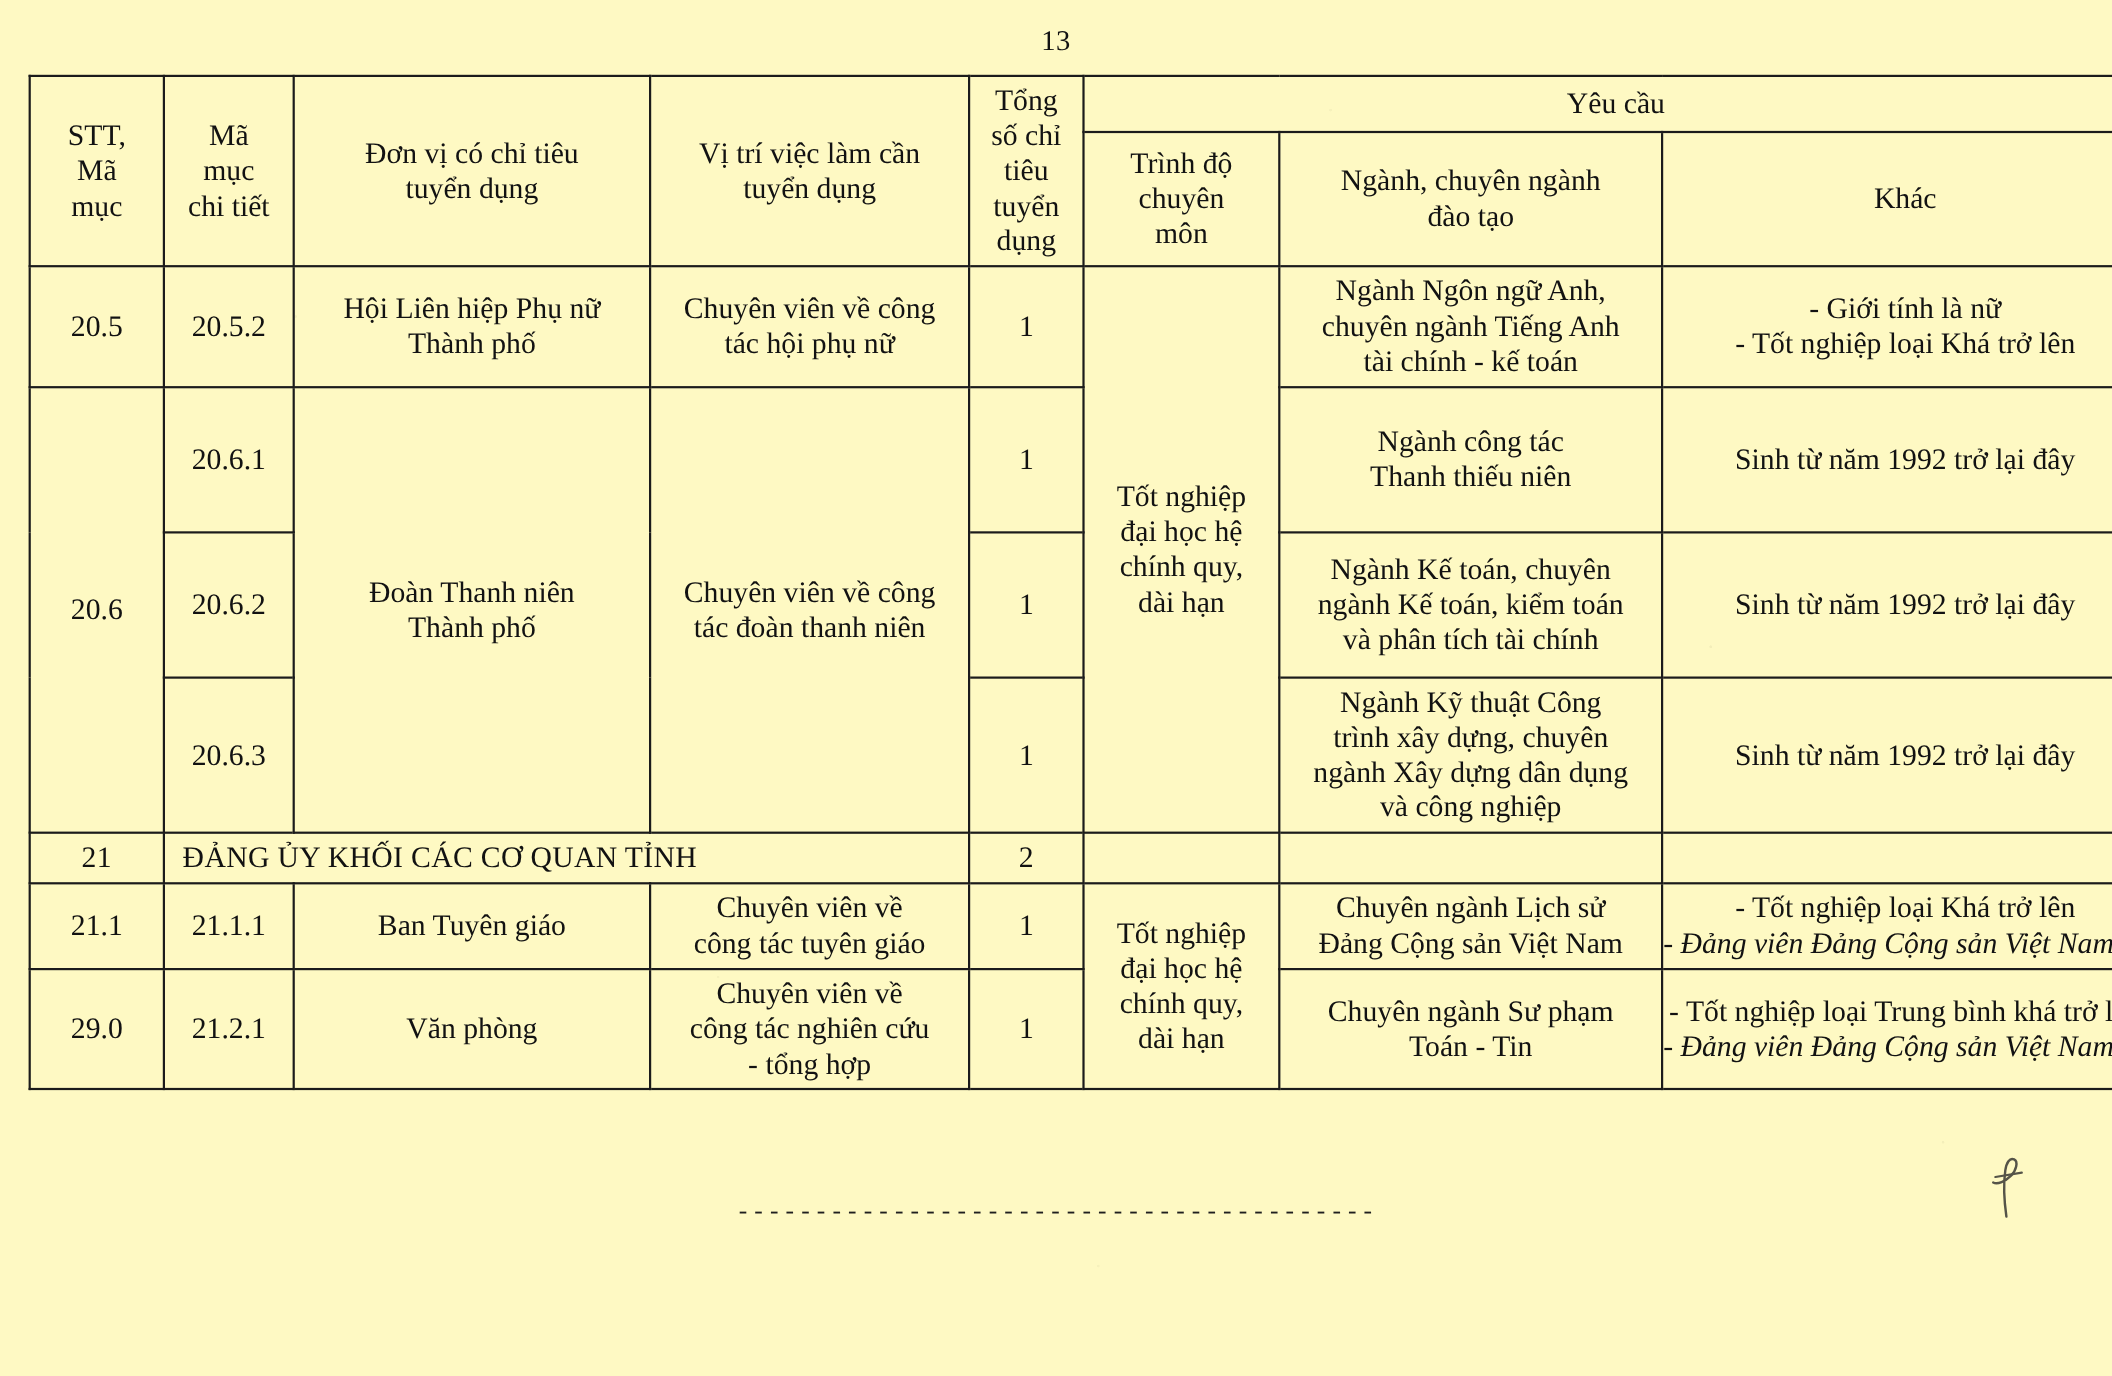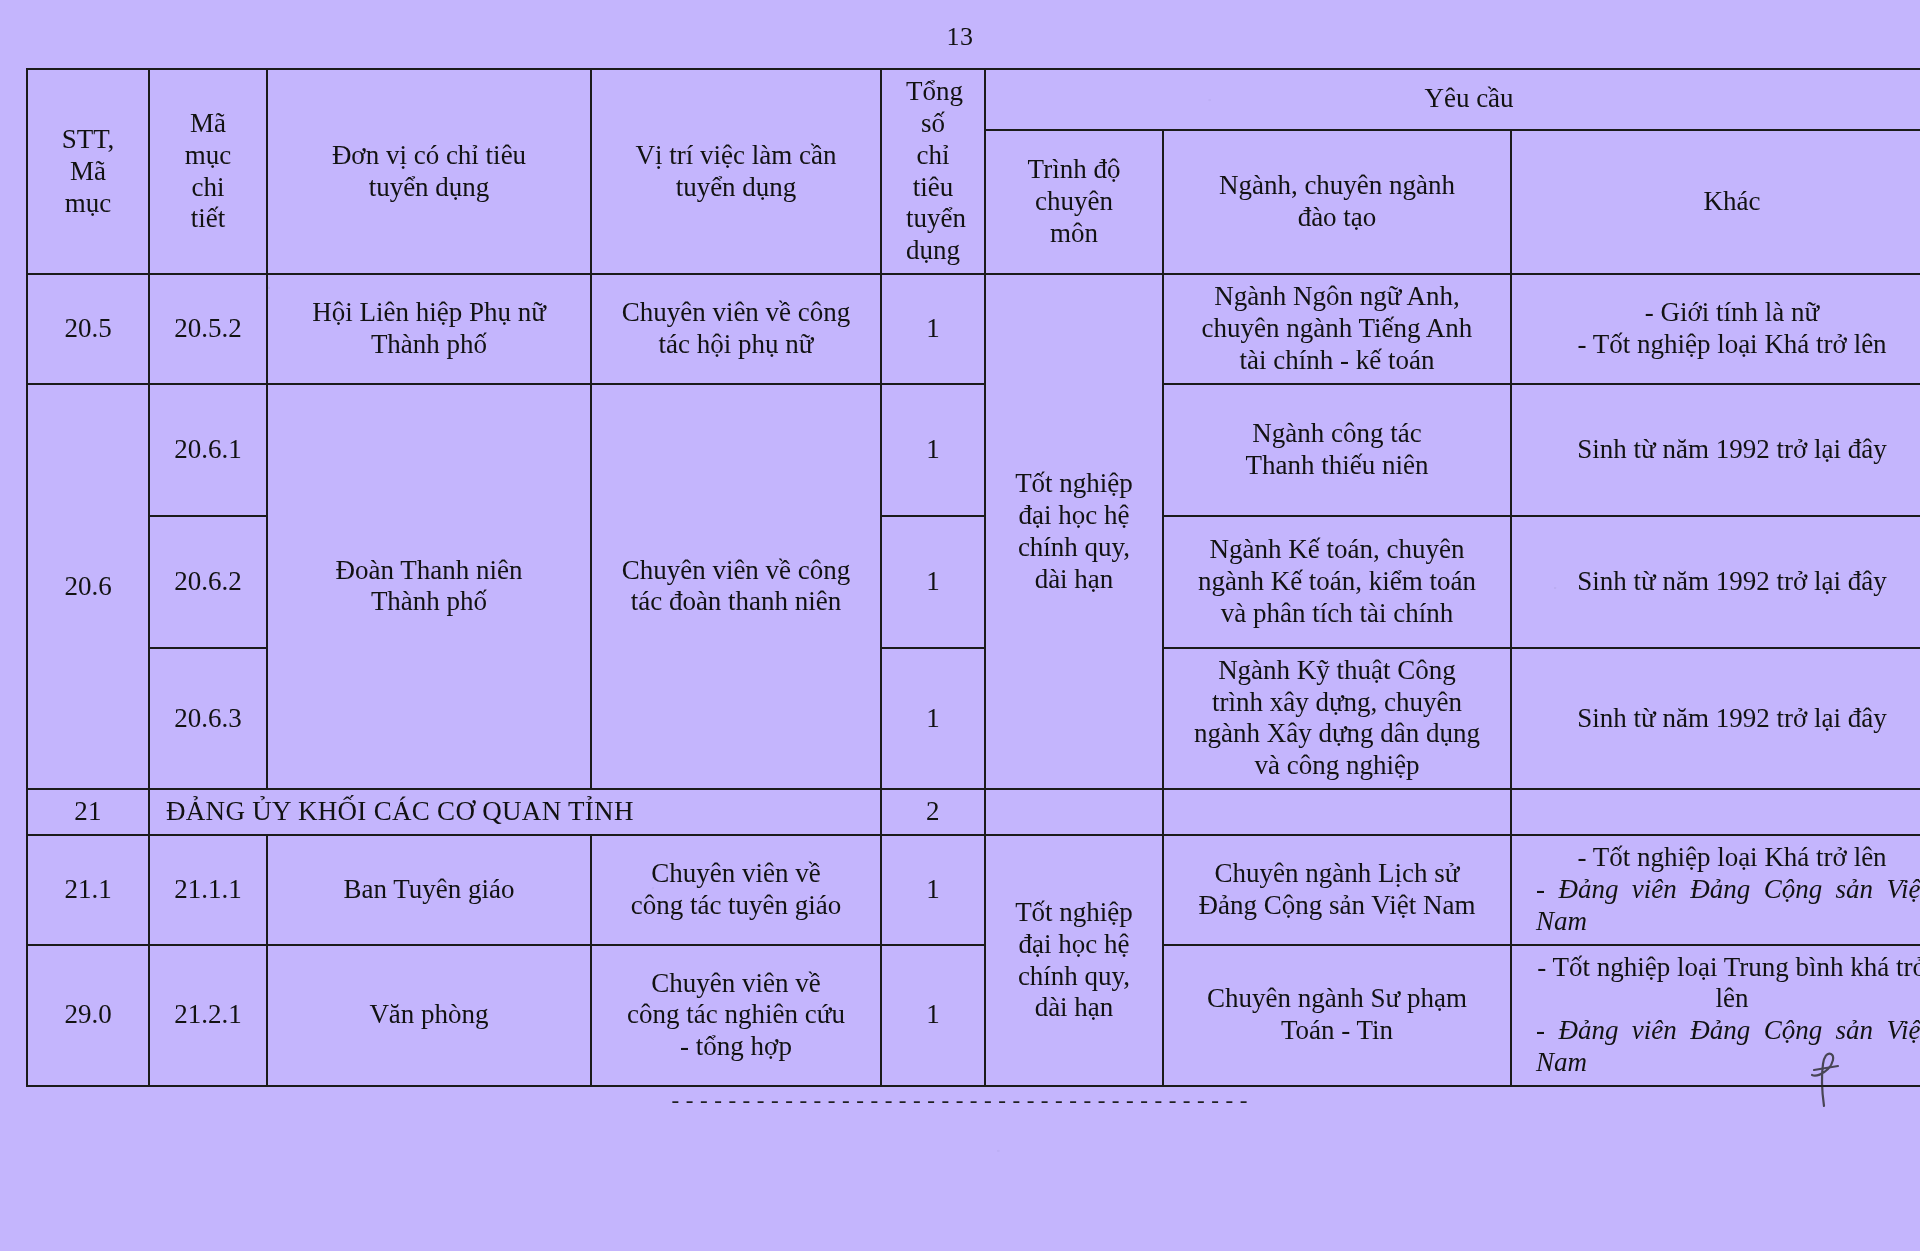--- a/index.html
+++ b/index.html
@@ -6,21 +6,21 @@
   html, body {
     margin: 0;
     padding: 0;
     background: #ffffff;
   }
   .page {
     position: relative;
     width: 1920px;
     height: 1251px;
     margin: 0 auto;
-    background: #c4b5fd;
+    background: #fef9c3;
     font-family: "Liberation Serif", "DejaVu Serif", serif;
     color: #121212;
     overflow: hidden;
   }
   
   .page::before {
     content: "";
     position: absolute;
     inset: 0;
     pointer-events: none;
@@ -48,21 +48,21 @@
     position: absolute;
     top: 68px;
     left: 26px;
     width: 1872px;
     border-collapse: collapse;
     table-layout: fixed;
   }
   table.doc-table td,
   table.doc-table th {
     border: 2px solid #1b1b1b;
-    padding: 6px 24px;
+    padding: 6px 0;
     vertical-align: middle;
     text-align: center;
     font-weight: normal;
     line-height: 1.18;
     font-size: 27px;
   }
   
   thead td {
     font-weight: bold;
     font-size: 27px;

